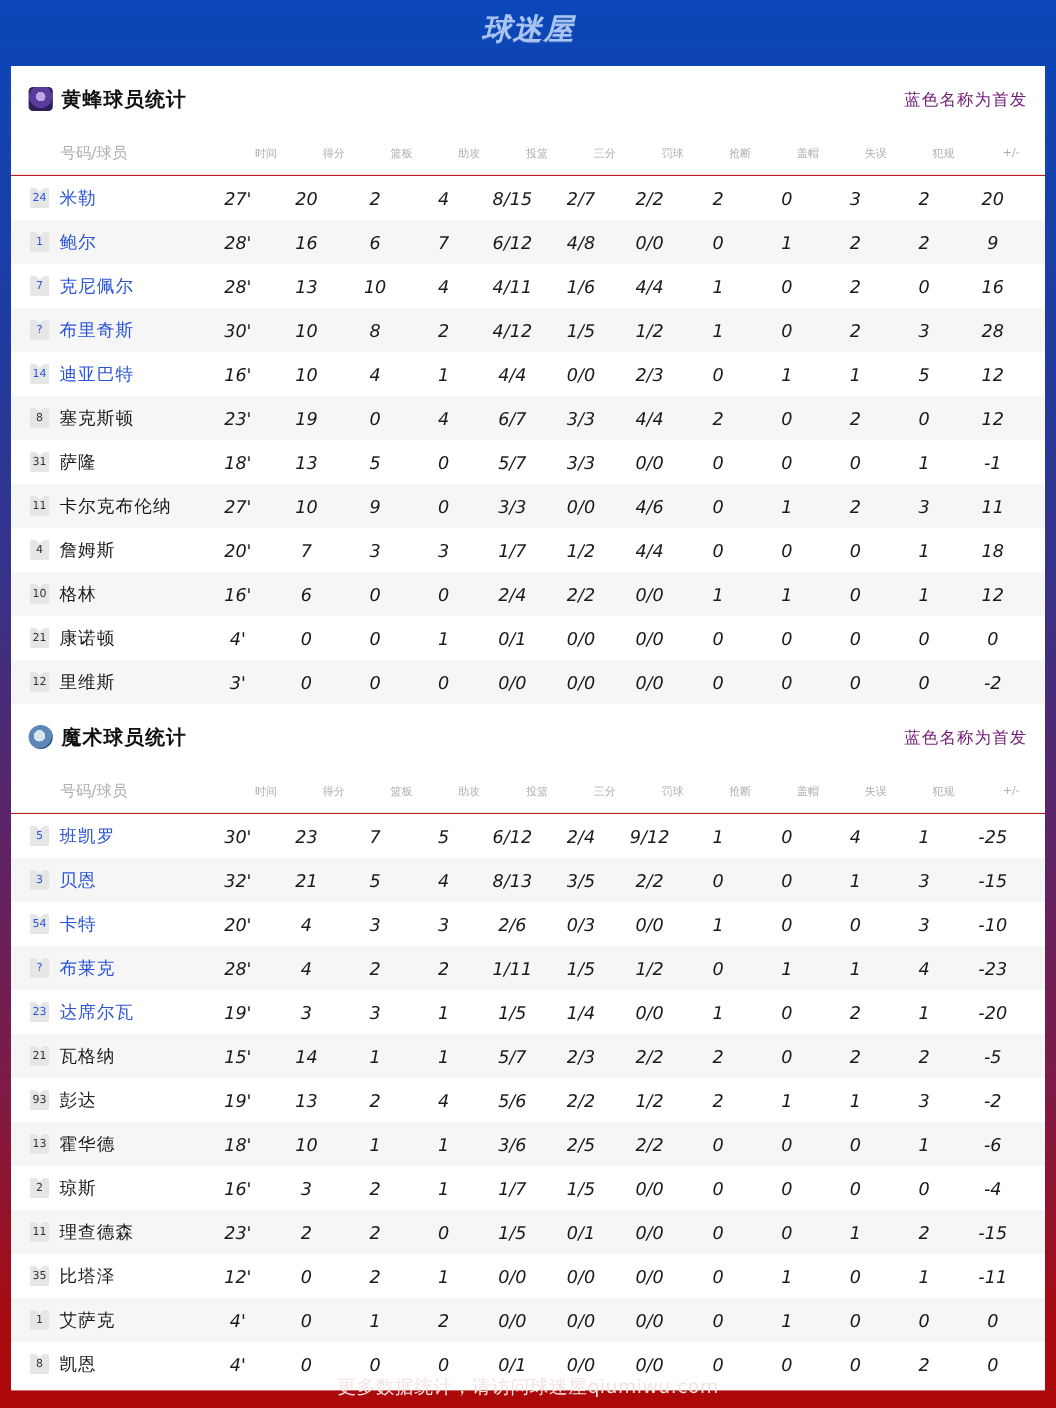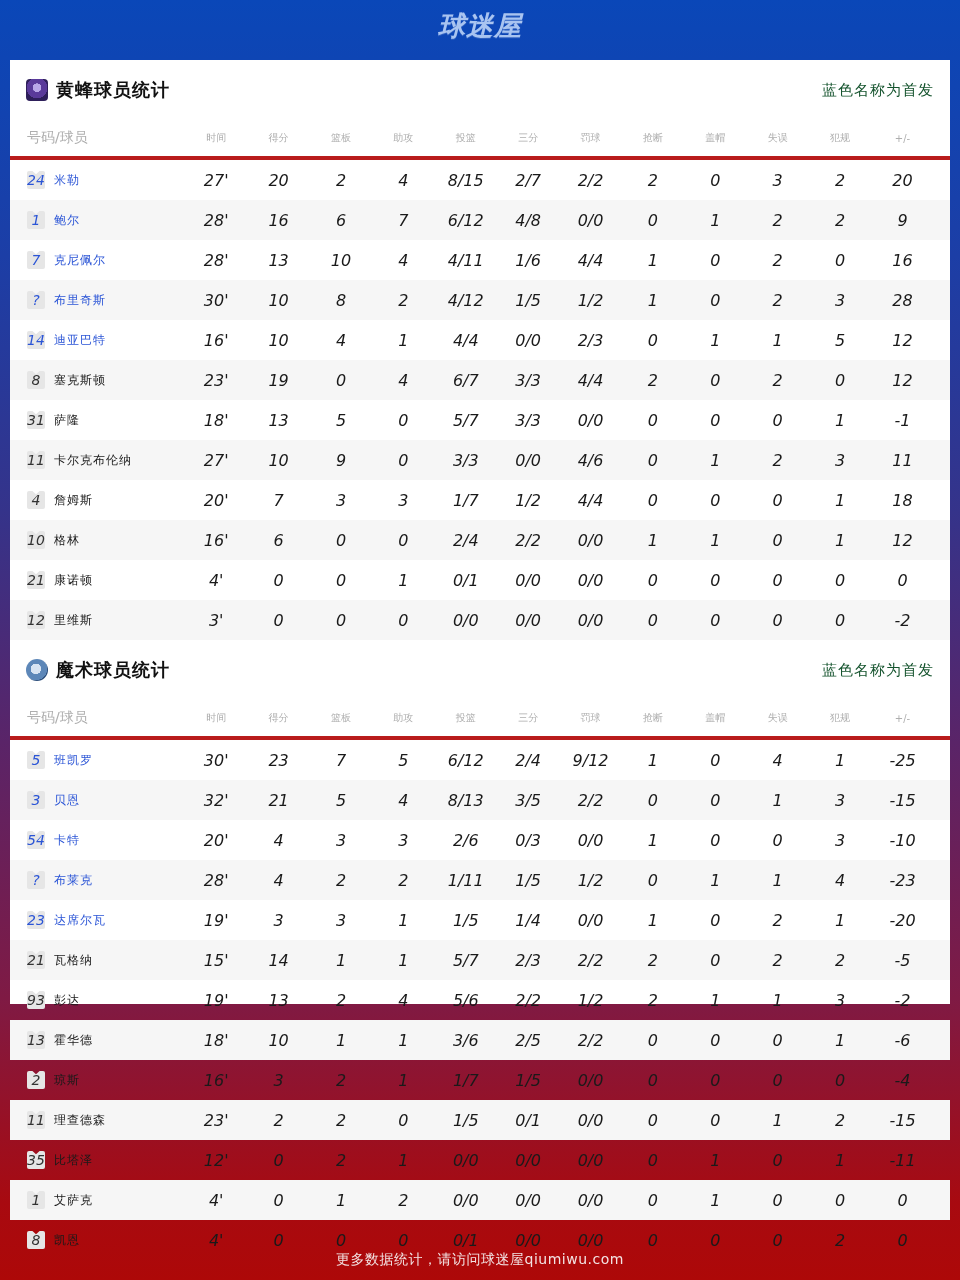--- a/index.html
+++ b/index.html
@@ -10,61 +10,61 @@
     position: relative;
   }
   .topbar {
     height: 52px; display: flex; align-items: center; justify-content: center;
   }
   .logo {
     color: #a9c4f0; font-size: 27px; font-weight: bold; font-style: italic;
     letter-spacing: 1px; text-shadow: 0 1px 0 rgba(255,255,255,0.15);
   }
   .card {
-    position: absolute; left: 10px; top: 60px; width: 940px; height: 944px;
+    position: absolute; left: 10px; top: 60px; width: 940px; height: 1204px;
     background: #ffffff;
   }
   .section { width: 940px; }
   .sec-title-row {
     height: 60px; display: flex; align-items: center; justify-content: space-between;
     padding: 0 16px 0 16px;
   }
   .sec-title-left { display: flex; align-items: center; }
   .team-logo {
     width: 22px; height: 22px; border-radius: 4px; margin-right: 8px;
     display: inline-block; position: relative;
   }
   .team-logo.hornets { background: radial-gradient(circle at 50% 40%, #b9a7e8 0 25%, #5a3a9a 26% 60%, #2e1f5a 61%); }
   .team-logo.magic { border-radius: 50%; background: radial-gradient(circle at 45% 45%, #d8e4f2 0 30%, #5d87b8 31% 65%, #2d4f7c 66%); }
   .sec-title {
     font-size: 18px; font-weight: bold; color: #111; letter-spacing: 1px;
   }
-  .starter-note { font-size: 15px; color: #14532d; letter-spacing: 1px; text-align: center; }
+  .starter-note { font-size: 15px; color: #701a75; letter-spacing: 1px; text-align: center; }
   .head-row, .data-row {
     height: 40px; display: flex; align-items: center;
   }
-  .head-row { border-bottom: 4px solid #b91c1c; }
+  .head-row { border-bottom: 1px solid #b91c1c; padding-left: 28px; }
   .head-row .cell { color: #aeaeae; font-size: 10px; }
   .data-row:nth-child(even) { background: #f6f6f6; }
   .cell-player { width: 175px; padding-left: 17px; display: flex; align-items: center; }
   .head-row .cell-player { color: #aeaeae; font-size: 14px; }
   .cell { width: 62.4px; text-align: center; font-size: 16px; color: #1a1a1a; font-style: italic; }
   .head-row .cell { font-style: normal; }
   .jersey {
     width: 18px; height: 18px; background: #e6e6e6; border-radius: 2px;
-    font-size: 14px; font-style: italic; display: flex; align-items: center; justify-content: center;
+    font-size: 10px; display: flex; align-items: center; justify-content: center;
     color: #333; margin-right: 9px; clip-path: polygon(0 0, 30% 0, 50% 18%, 70% 0, 100% 0, 100% 100%, 0 100%);
   }
   .jersey.starter { color: #2b55d6; }
-  .pname { font-size: 12px; color: #1a1a1a; letter-spacing: 1px; }
+  .pname { font-size: 16px; color: #1a1a1a; letter-spacing: 1px; }
   .pname.starter { color: #2b55d6; }
   .footer {
     position: absolute; left: 0; top: 1240px; width: 960px; height: 40px;
     display: flex; align-items: center; justify-content: center;
-    color: #f3e3e3; font-size: 14px; letter-spacing: 0.5px;
+    color: #f3e3e3; font-size: 17px; letter-spacing: 0.5px;
   }
 </style>
 </head>
 <body>
 
 <div class="topbar">
   <span class="logo">球迷屋</span>
 </div>
 
 <div class="card">

